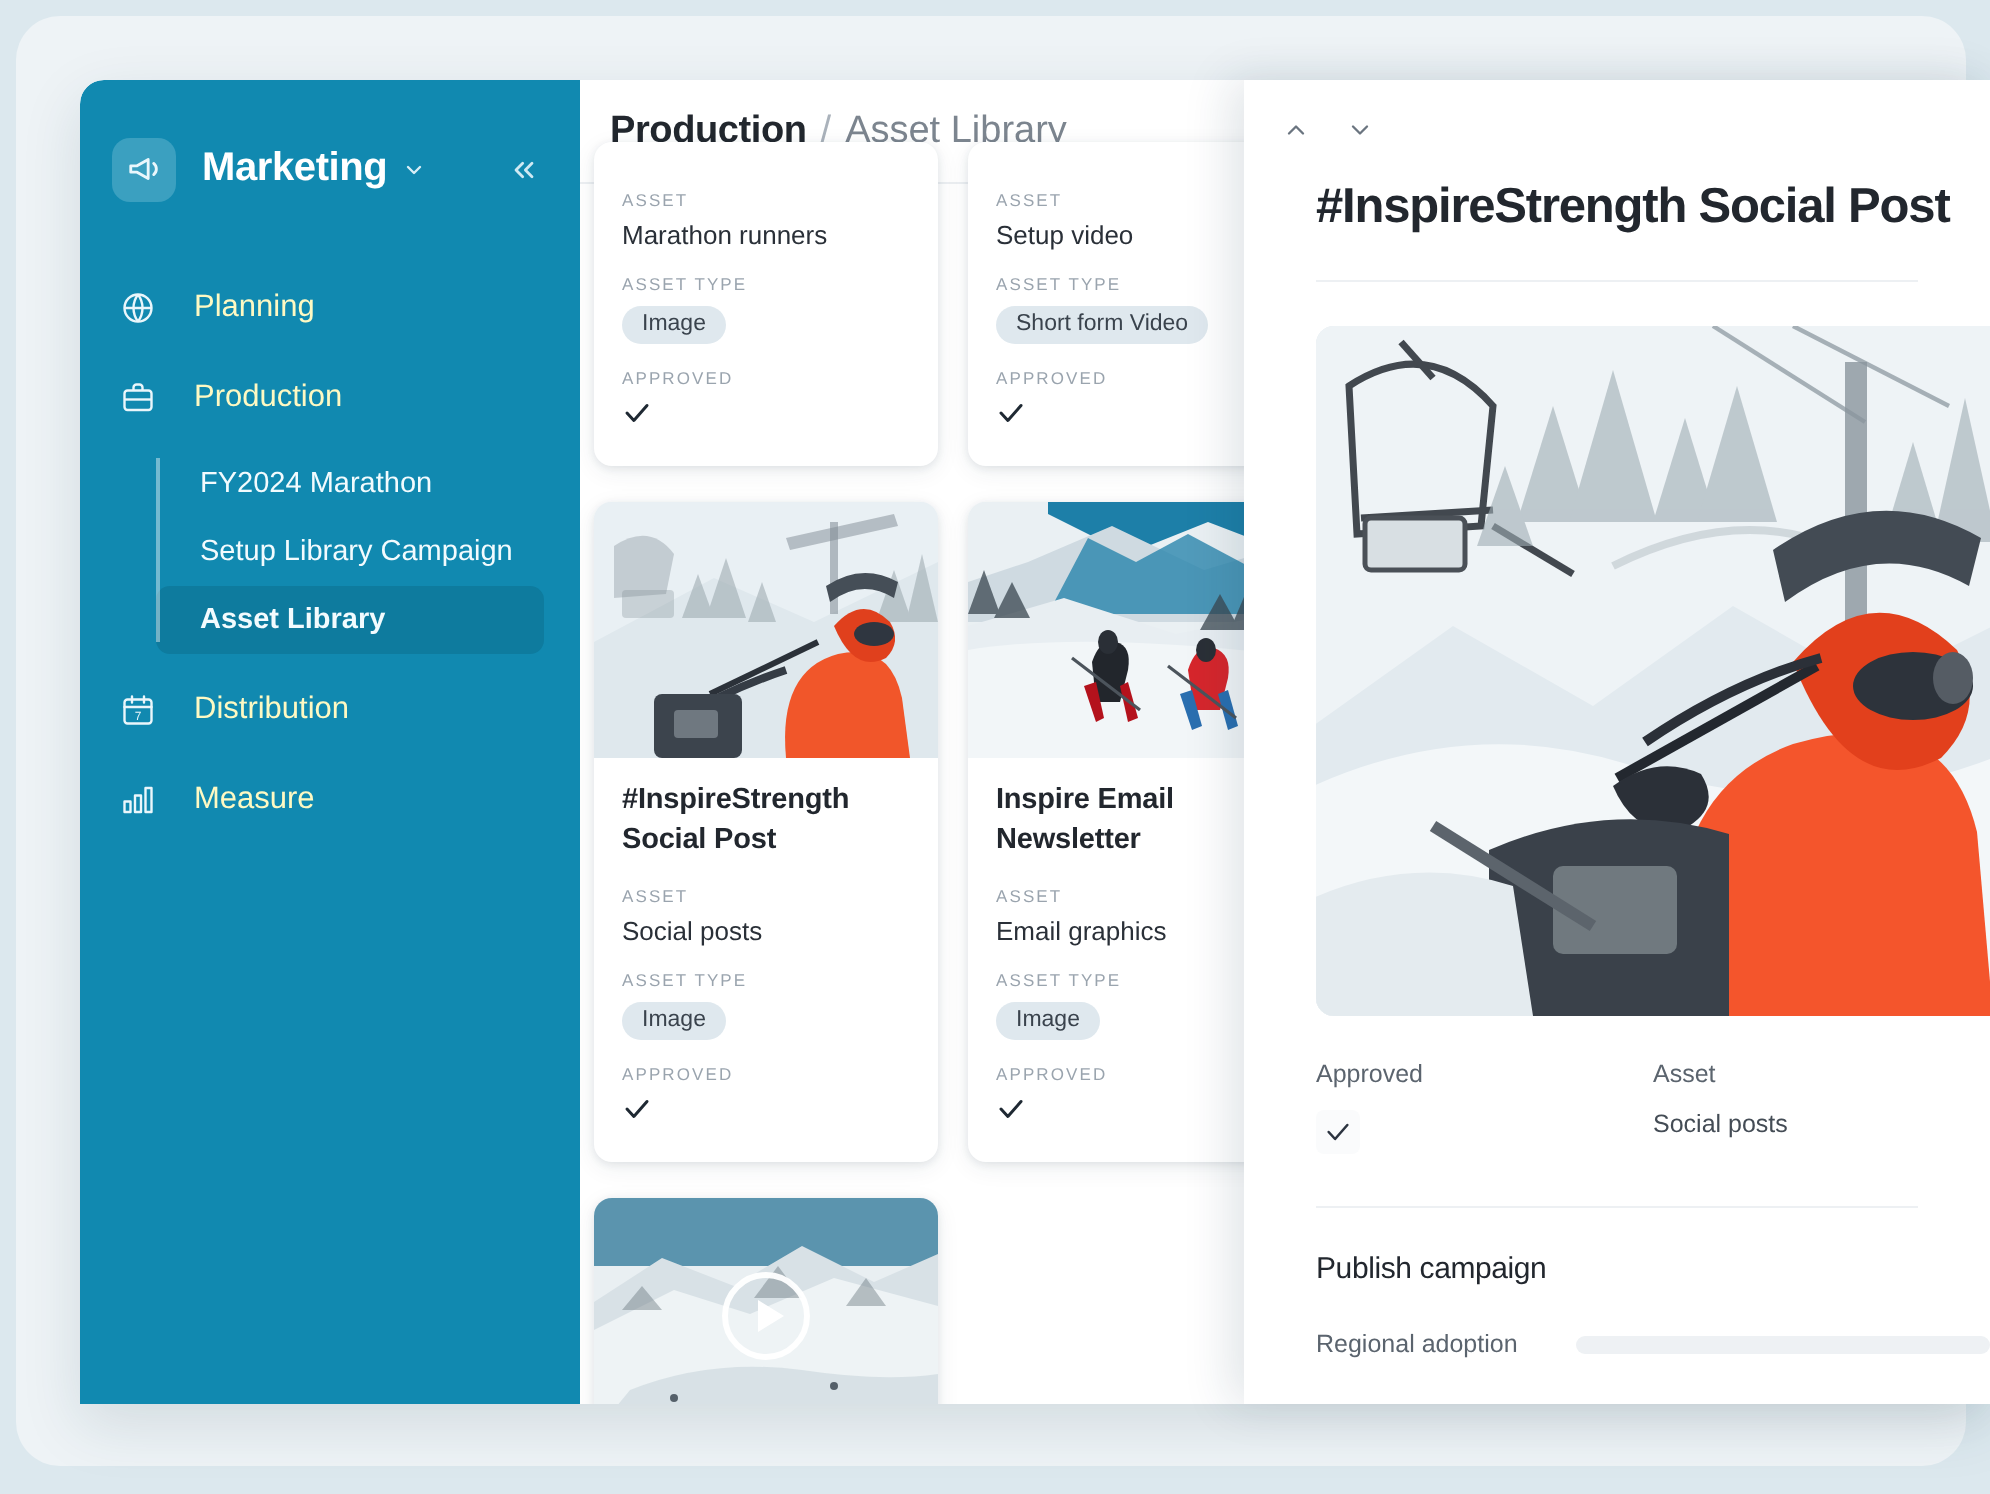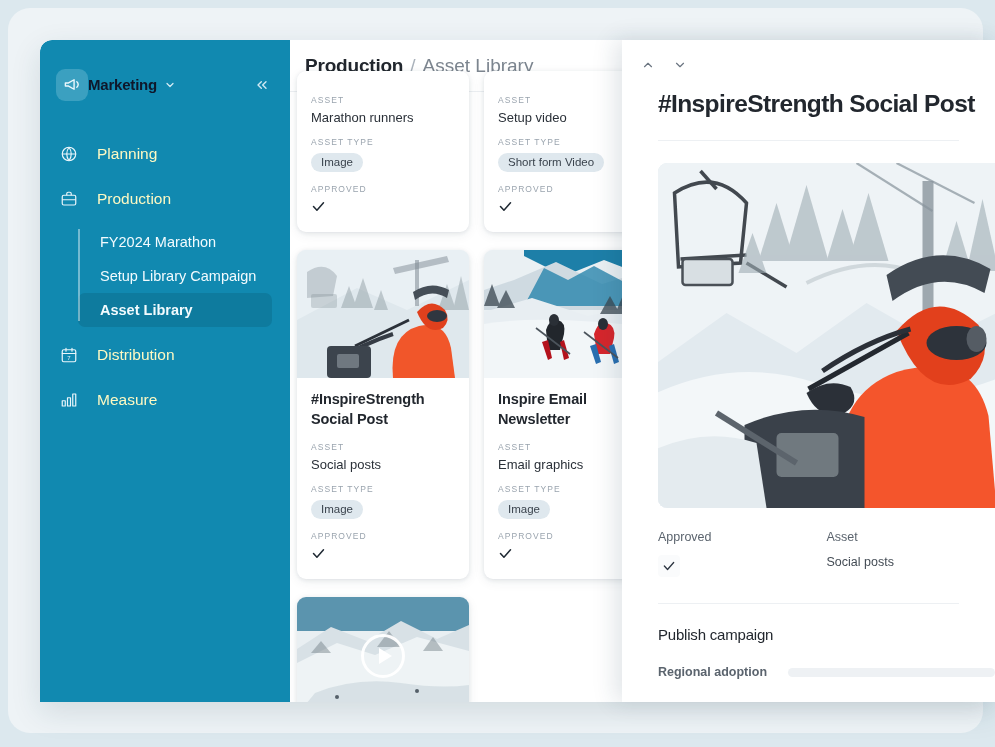--- a/index.html
+++ b/index.html
@@ -57,23 +57,24 @@
   .brand-logo {
     width: 32px; height: 32px;
     border-radius: 9px;
     background: #3ba0c0;
     display: flex; align-items: center; justify-content: center;
     flex: 0 0 32px;
   }
   .brand-logo svg { display:block; }
 
   .brand-name {
-    color: #0f172a;
-    font-size: 15px;
+    color: #ffffff;
+    font-size: 20px;
     font-weight: bold;
+    margin-left: 13px;
     letter-spacing: -0.2px;
     white-space: nowrap;
   }
 
   .brand-caret {
     margin-left: 7px;
     color: #d8eef6;
     display: flex;
     align-items: center;
   }
@@ -330,21 +331,20 @@
     font-weight: normal;
     color: #22272e;
     padding: 22px 0 0 36px;
     letter-spacing: -0.2px;
   }
 
   .dp-progress-row {
     display: flex;
     align-items: center;
     padding: 22px 0 0 36px;
-    font-weight: bold;
   }
   .dp-progress-label {
     font-size: 12.5px;
     color: #5b646e;
     width: 130px;
     flex: 0 0 130px;
   }
   .dp-progress-track {
     flex: 1;
     height: 9px;

